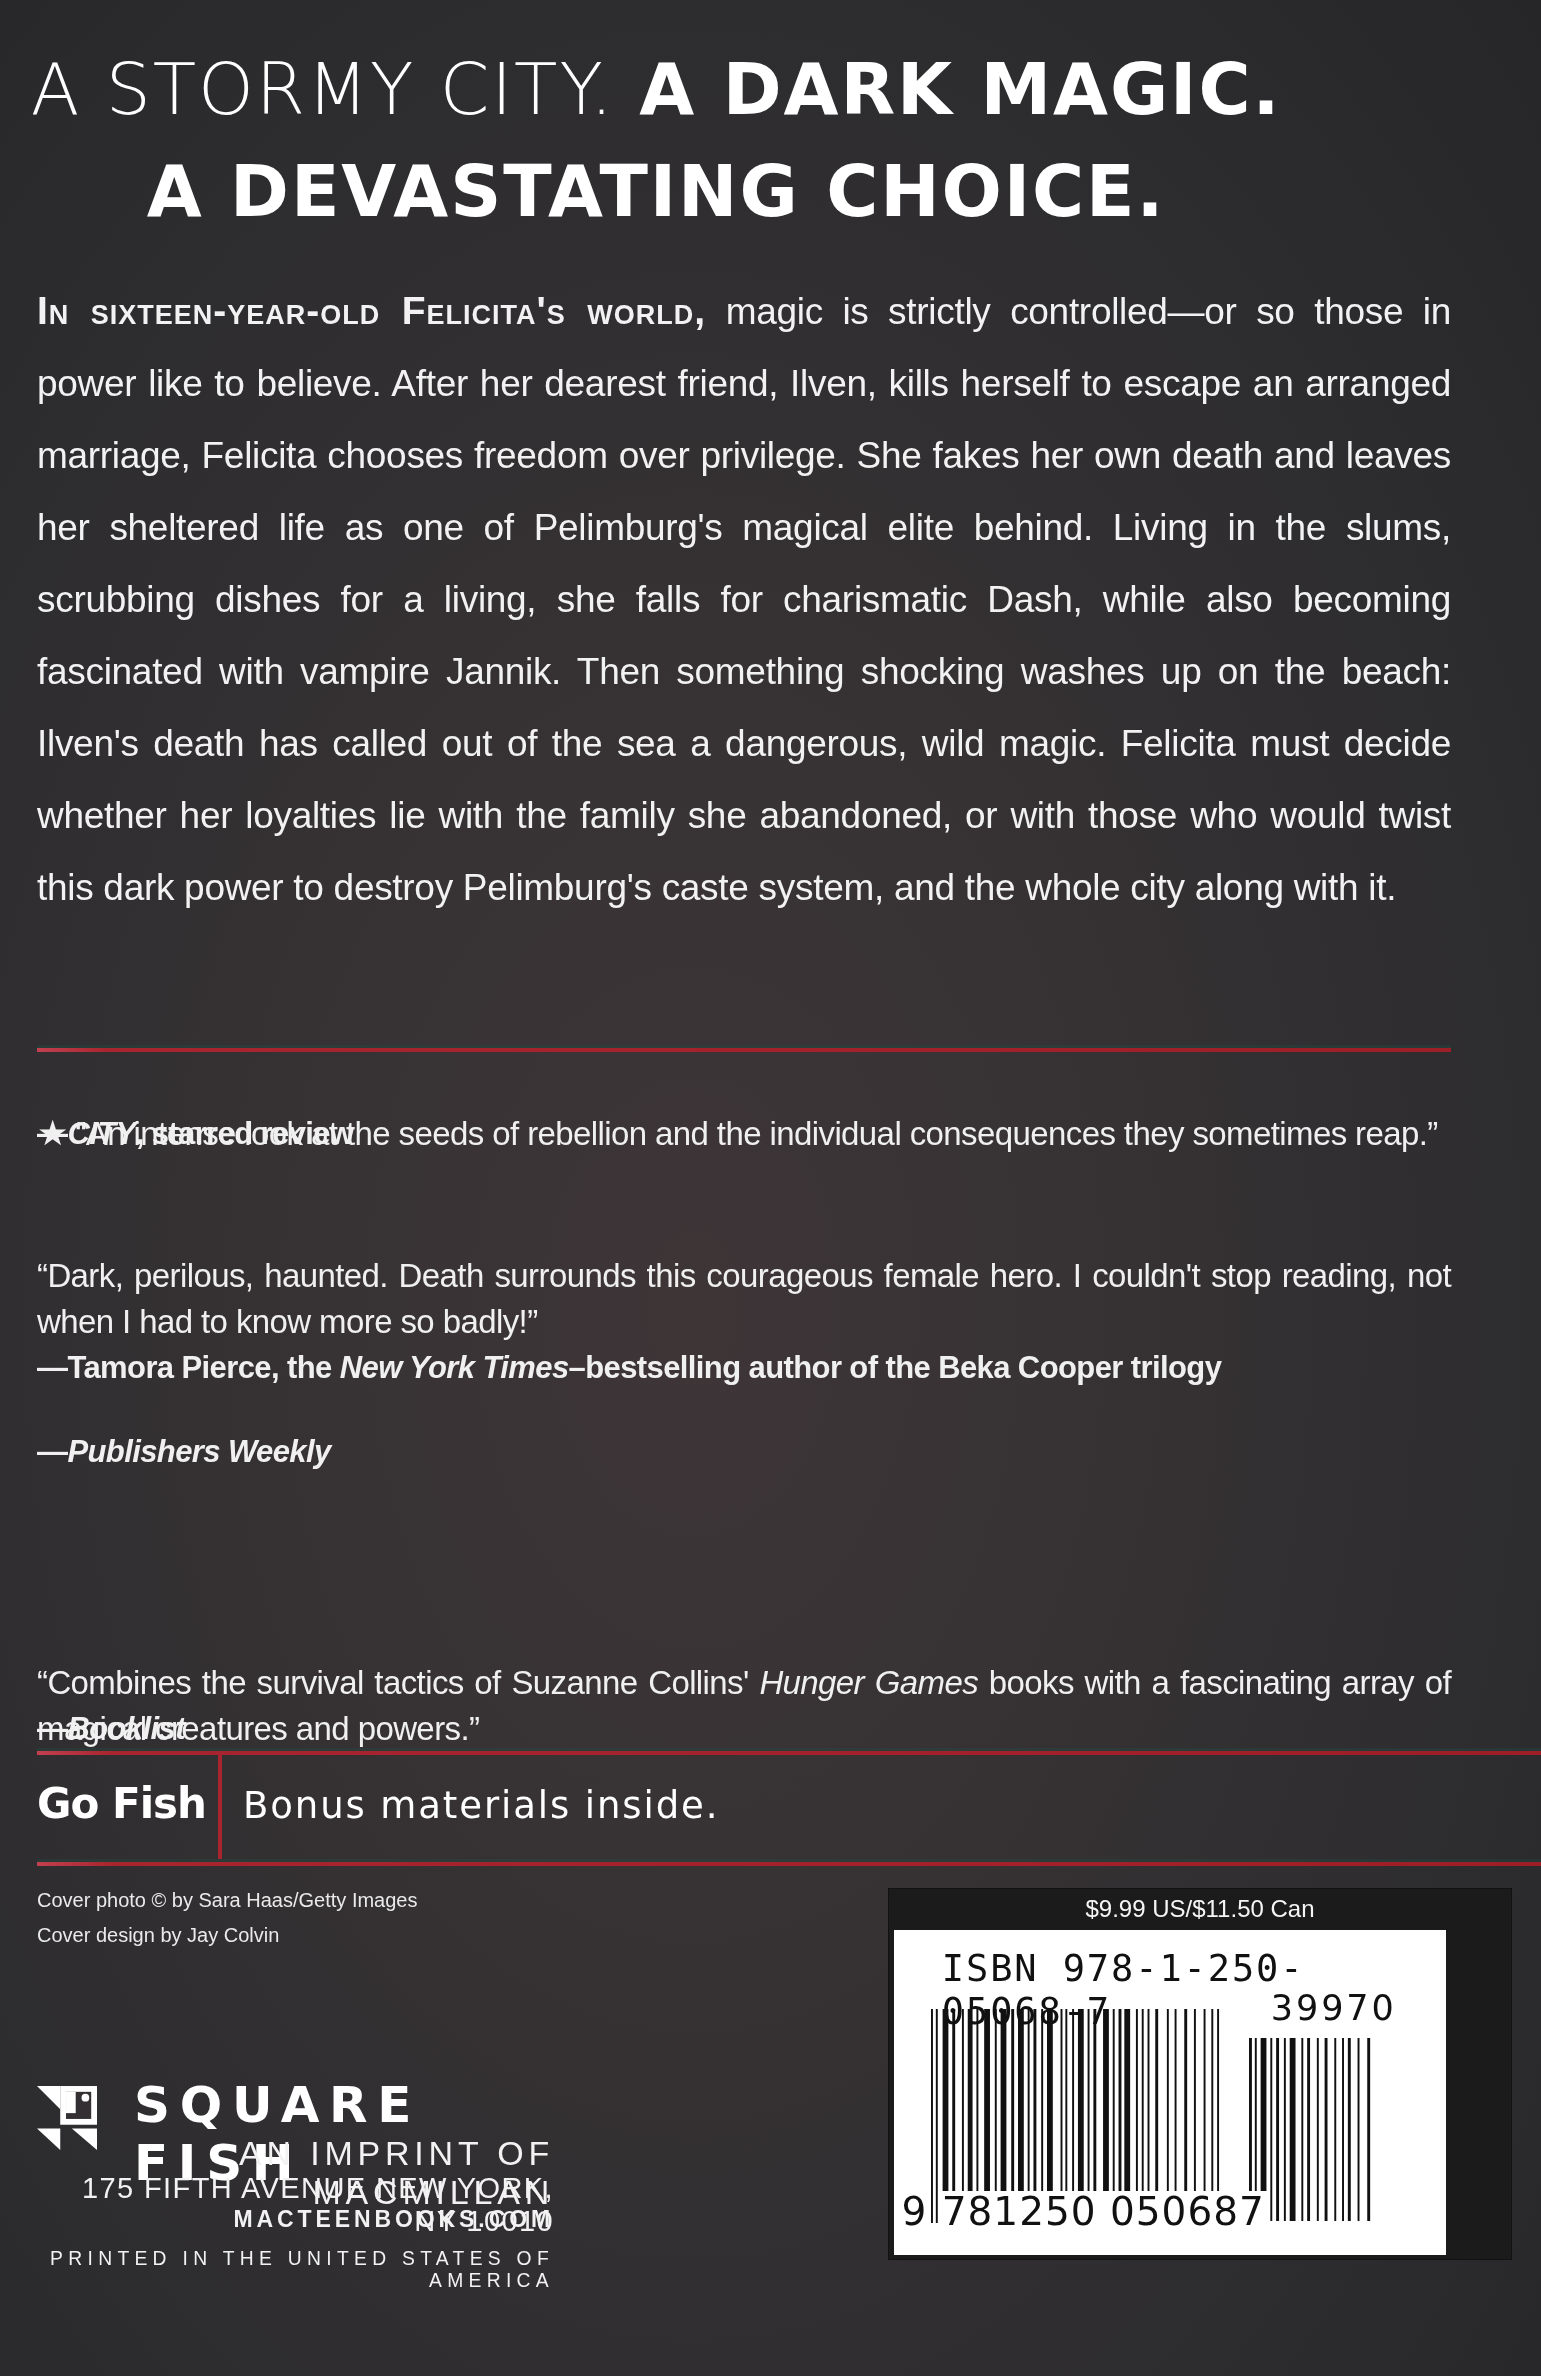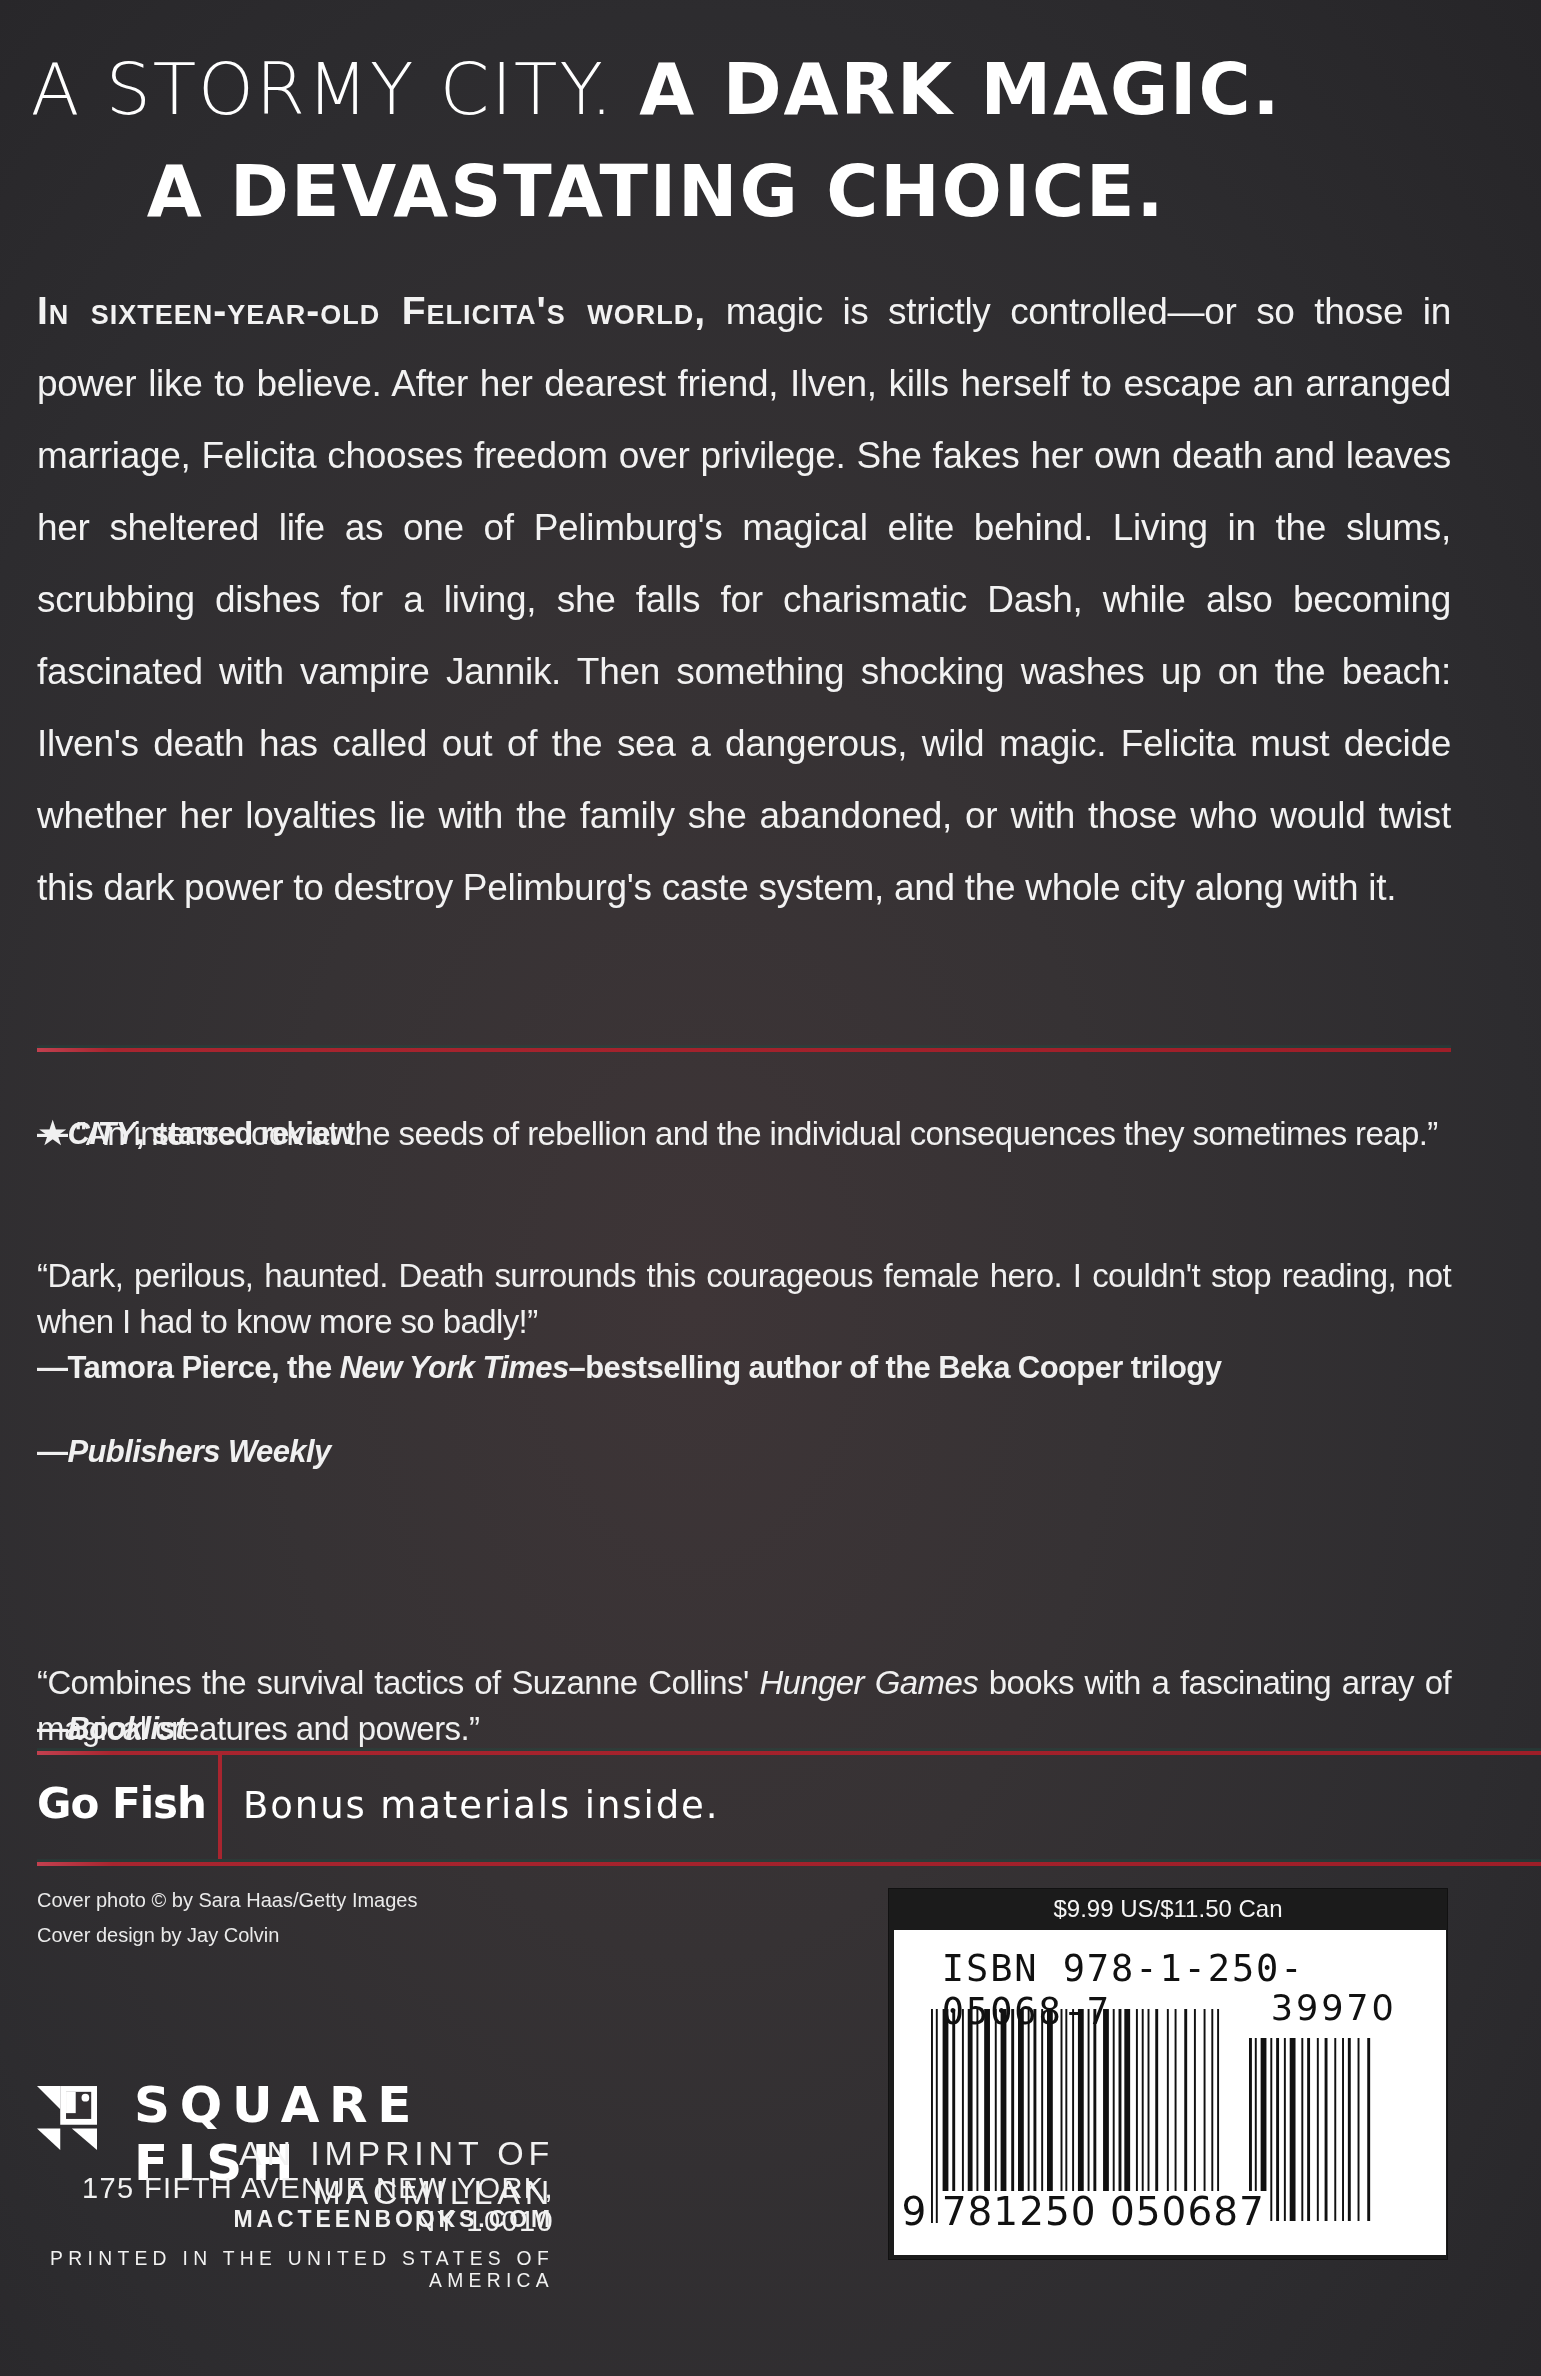--- a/index.html
+++ b/index.html
@@ -77,21 +77,21 @@
     .pub-line {
       position: absolute; right: 0; text-align: right; color: #f2f2f2;
       font-family: "Liberation Sans Narrow", "Liberation Sans", sans-serif;
     }
     .pub-imprint { top: 50px; font-size: 34px; letter-spacing: 4.8px; }
     .pub-address { top: 88px; font-size: 29px; letter-spacing: 1.4px; left: -1.9px; right: auto; }
     .pub-site { top: 122px; font-size: 23px; font-weight: 700; letter-spacing: 3.9px; }
     .pub-printed { top: 164px; left: -1.9px; right: auto; font-size: 19.3px; letter-spacing: 5.3px; }
 
     .barcode-box {
-      position: absolute; left: 888px; top: 1888px; width: 560px; height: 372px;
+      position: absolute; left: 888px; top: 1888px; width: 624px; height: 372px;
       background: #1b1b1b; border: 1.9px solid #111;
     }
     .price {
       position: absolute; left: 0; top: 5.8px; width: 100%; text-align: center;
       font-family: "Liberation Sans Narrow", "Liberation Sans", sans-serif;
       font-size: 24px; color: #f5f5f5;
     }
     .barcode-white {
       position: absolute; left: 4.8px; top: 41px; width: 552px; height: 325px;
       background: #ffffff;

